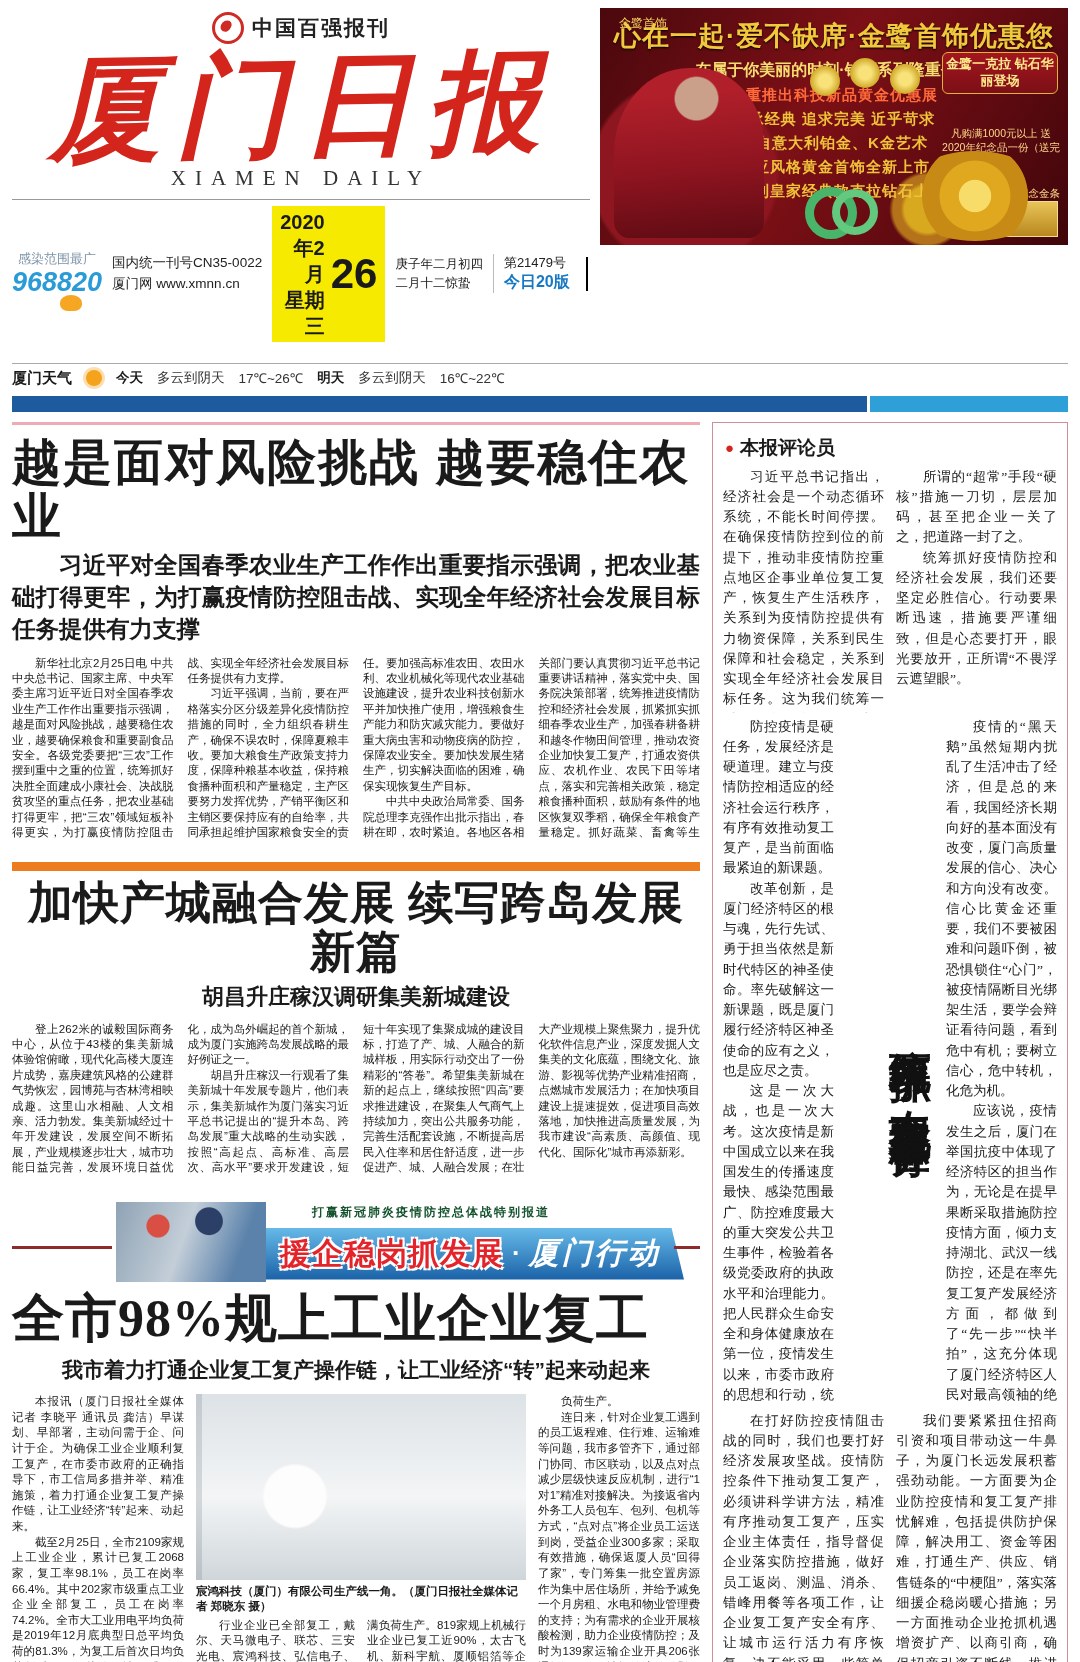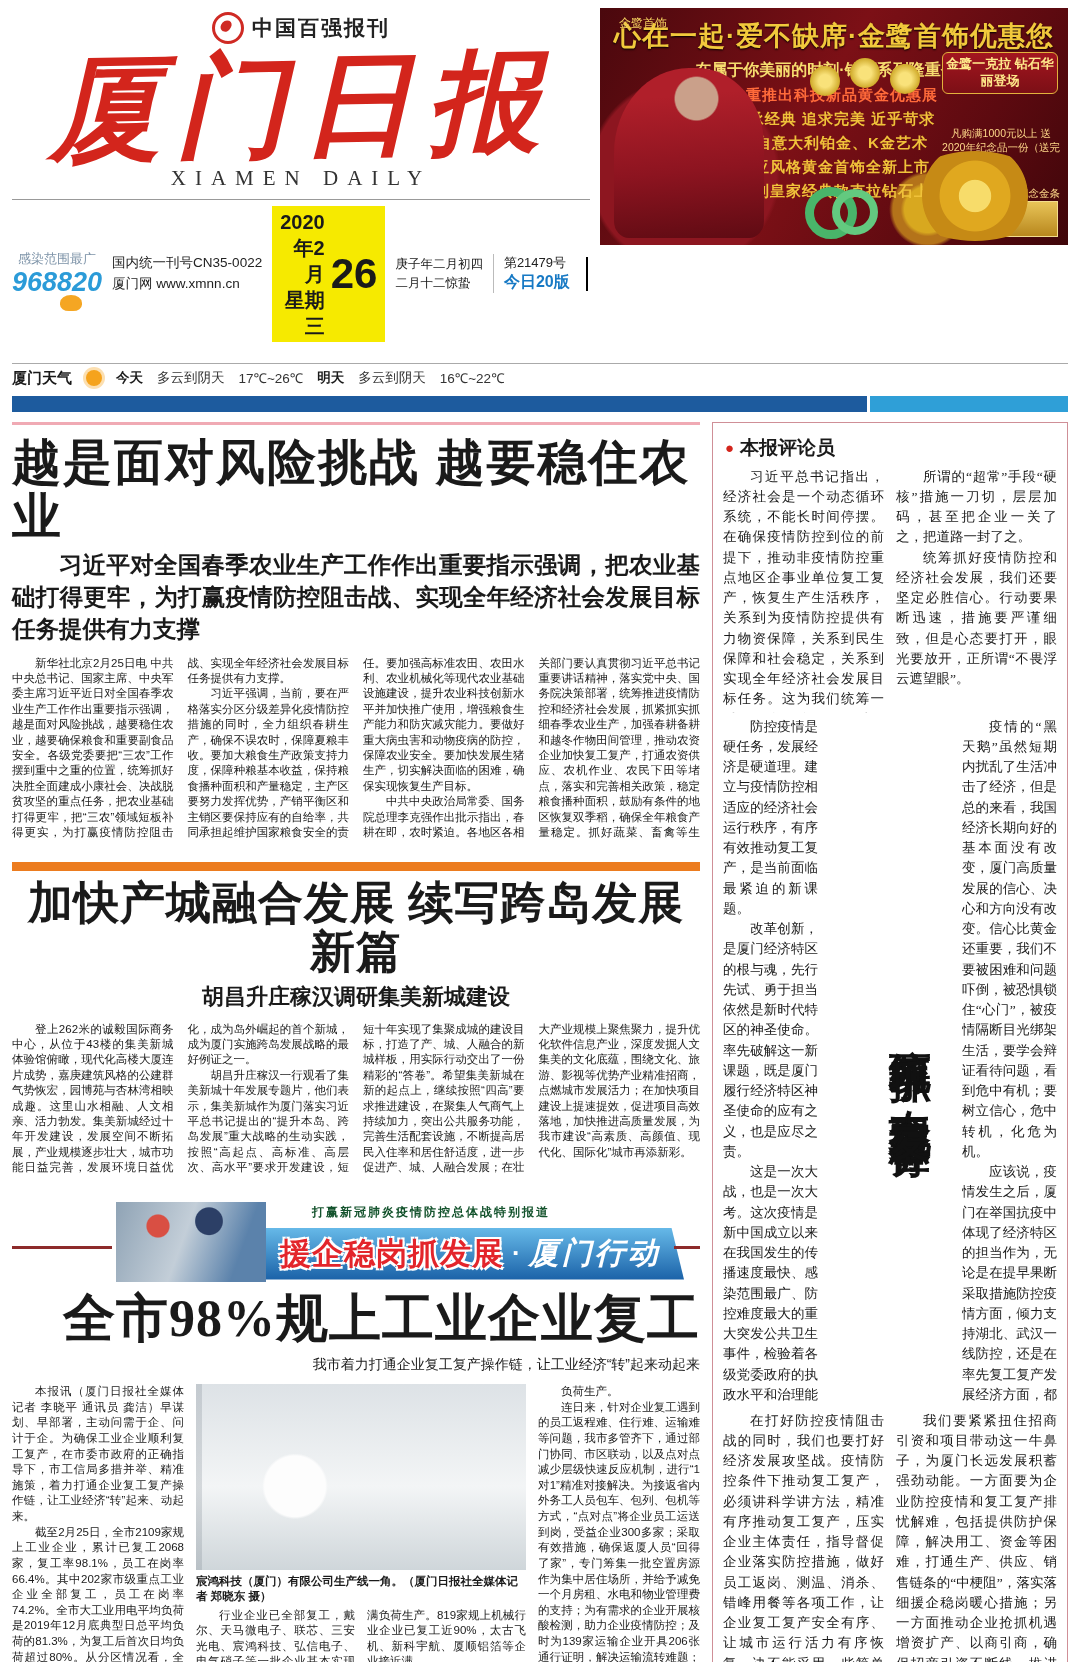--- a/index.html
+++ b/index.html
@@ -88,43 +88,43 @@
                 radial-gradient(circle at 62% 24%,#2c3f66 0 12%,transparent 13%),
                 linear-gradient(110deg,#8fa3b5,#c3ced8 45%,#5b82ab 80%);}
   .banner-kicker{position:absolute;left:300px;top:2px;font-size:12px;font-weight:bold;letter-spacing:2px;color:#14532d;text-align:center;}
   .banner-strip{position:absolute;left:254px;top:26px;width:404px;height:52px;display:flex;align-items:center;gap:8px;padding-left:14px;
      background:linear-gradient(180deg,#66b9e8,#1b62a8);clip-path:polygon(0 0,97% 0,100% 100%,0 100%);}
   .banner-title{font-size:31px;font-weight:bold;color:#e3252b;letter-spacing:1px;
      text-shadow:-2px -2px 0 #fff,2px -2px 0 #fff,-2px 2px 0 #fff,2px 2px 0 #fff;}
   .banner-dot{color:#fff;font-size:26px;font-weight:bold;}
   .banner-subtitle{font-size:30px;font-weight:bold;color:#fff;font-style:italic;letter-spacing:3px;}
   
-  .a3-headline{font-family:"Liberation Serif",serif;font-size:52px;font-weight:bold;text-align:right;letter-spacing:1px;line-height:1.05;margin:8px 0 10px 0;}
-  .a3-subhead{font-size:14px;font-weight:normal;text-align:right;margin:6px 0 10px 0;}
+  .a3-headline{font-family:"Liberation Serif",serif;font-size:52px;font-weight:bold;text-align:left;letter-spacing:1px;line-height:1.05;margin:8px 0 10px 0;}
+  .a3-subhead{font-size:21px;font-weight:bold;text-align:center;margin:6px 0 10px 0;}
   .a3-grid{display:flex;gap:12px;}
   .a3-left{width:172px;height:286px;overflow:hidden;font-size:11.5px;line-height:1.36;text-align:justify;}
   .a3-center{width:330px;}
   .photo-cleanroom{width:330px;height:186px;
      background:linear-gradient(90deg,rgba(120,130,140,.25) 0 6px,transparent 6px 40px) ,
                 radial-gradient(circle at 30% 55%,#fdfdfd 0 12%,transparent 13%),
                 linear-gradient(180deg,#dde2e6,#f3f5f6 55%,#cfd6da);}
   .a3-caption{font-size:11.5px;font-weight:bold;margin:4px 0;line-height:1.3;}
   .a3-minicols{column-count:2;column-gap:12px;height:64px;overflow:hidden;font-size:11.5px;line-height:1.34;text-align:justify;}
   .a3-right{flex:1;height:286px;overflow:hidden;font-size:11.5px;line-height:1.36;text-align:justify;}
   
   .boxes-row{display:flex;gap:14px;margin-top:14px;}
   .news-box{flex:1;border:1px solid #e2b8b8;padding:8px 8px 6px 8px;text-align:center;}
   .box-title1{font-size:25px;font-weight:bold;line-height:1.2;}
   
   .ed-box{border:1px solid #cf8f97;height:1312px;padding:10px 10px;overflow:hidden;
           font-family:"Liberation Serif",serif;}
   .ed-byline{display:flex;align-items:center;gap:6px;font-weight:bold;font-size:19px;margin:2px 0 6px 2px;font-family:"Liberation Sans",sans-serif;}
   .ed-dot{color:#d3251c;font-size:15px;}
   .ed-row1{display:flex;gap:12px;height:246px;overflow:hidden;}
-  .ed-row2{display:flex;gap:22px;height:688px;overflow:hidden;margin-top:4px;}
+  .ed-row2{display:flex;gap:6px;height:688px;overflow:hidden;margin-top:4px;}
   .ed-row3{display:flex;gap:12px;height:318px;overflow:hidden;margin-top:6px;}
   .ed-col{flex:1;font-size:13.5px;line-height:1.5;text-align:justify;overflow:hidden;}
   .ed-col .para{text-indent:2em;}
   .ed-headline{width:96px;writing-mode:vertical-rl;font-size:42px;font-weight:bold;letter-spacing:3px;
                font-family:"Liberation Serif",serif;color:#111;text-align:center;margin:0 2px;}
 </style>
 </head>
 <body>
 
 <div class="page">

